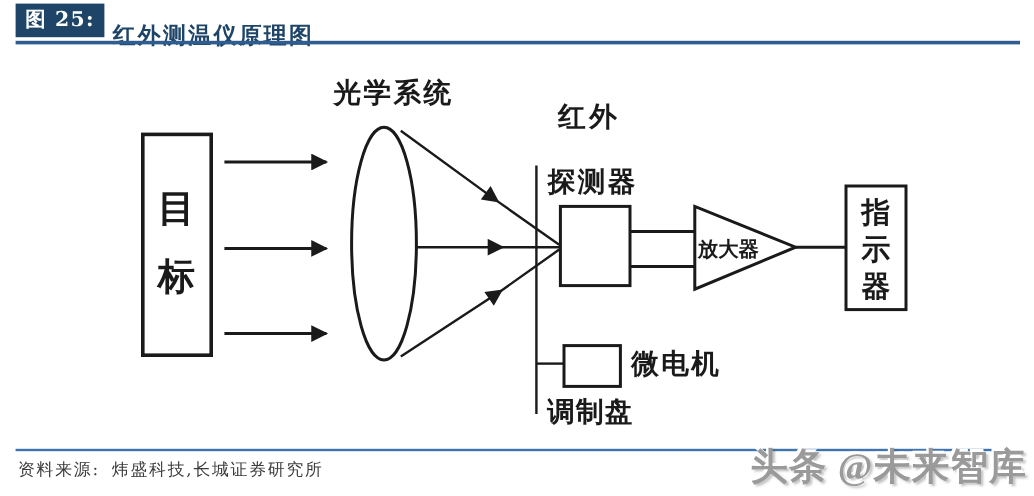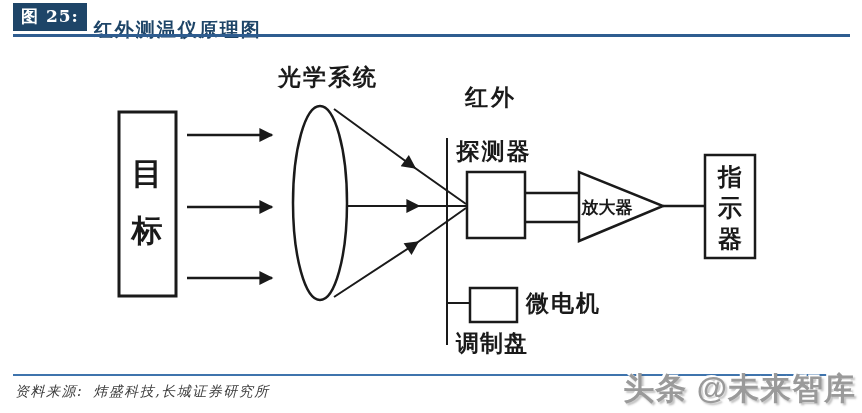--- a/index.html
+++ b/index.html
@@ -46,35 +46,34 @@
     font-family: "DejaVu Sans", "Liberation Sans", sans-serif;
   }
 
   
   .footer-rule {
     position: absolute; left: 13px; top: 374px; width: 837px; height: 2px;
     background: var(--footer-rule-blue, #3f74ad);
   }
   .source {
     position: absolute; left: 15px; top: 383px;
-    font-style: italic;
     font-size: 14px;
     color: var(--source-text-color, #3d3d3d);
     letter-spacing: 1.5px;
     font-family: "DejaVu Serif", "Liberation Serif", serif;
   }
   .source .src-label { margin-right: 10px; }
   .watermark {
     position: absolute; right: 6px; top: 368px;
     font-size: 31px;
     font-weight: bold;
     color: var(--watermark-gray, #9a9a9a);
     letter-spacing: 1px;
     text-shadow: -2px -2px 0 #ffffff, 2px 2px 2px rgba(80,80,80,0.35);
-    font-family: Liberation Sans, sans-serif;
+    font-family: Liberation Serif, serif;
     z-index: 5;
   }
 </style>
 </head>
 <body>
 
 <div class="page">
 
   <div class="header">
     <span class="fig-badge">图 25:</span>

